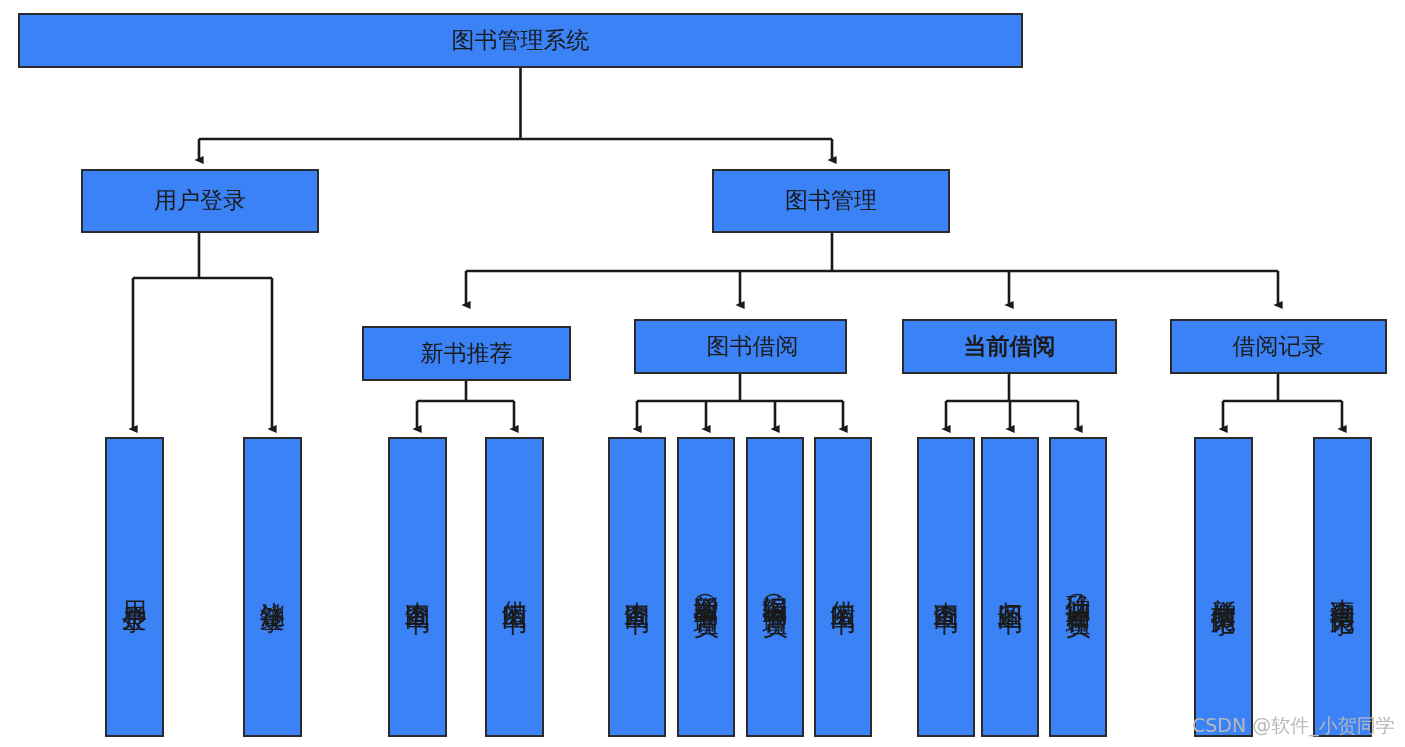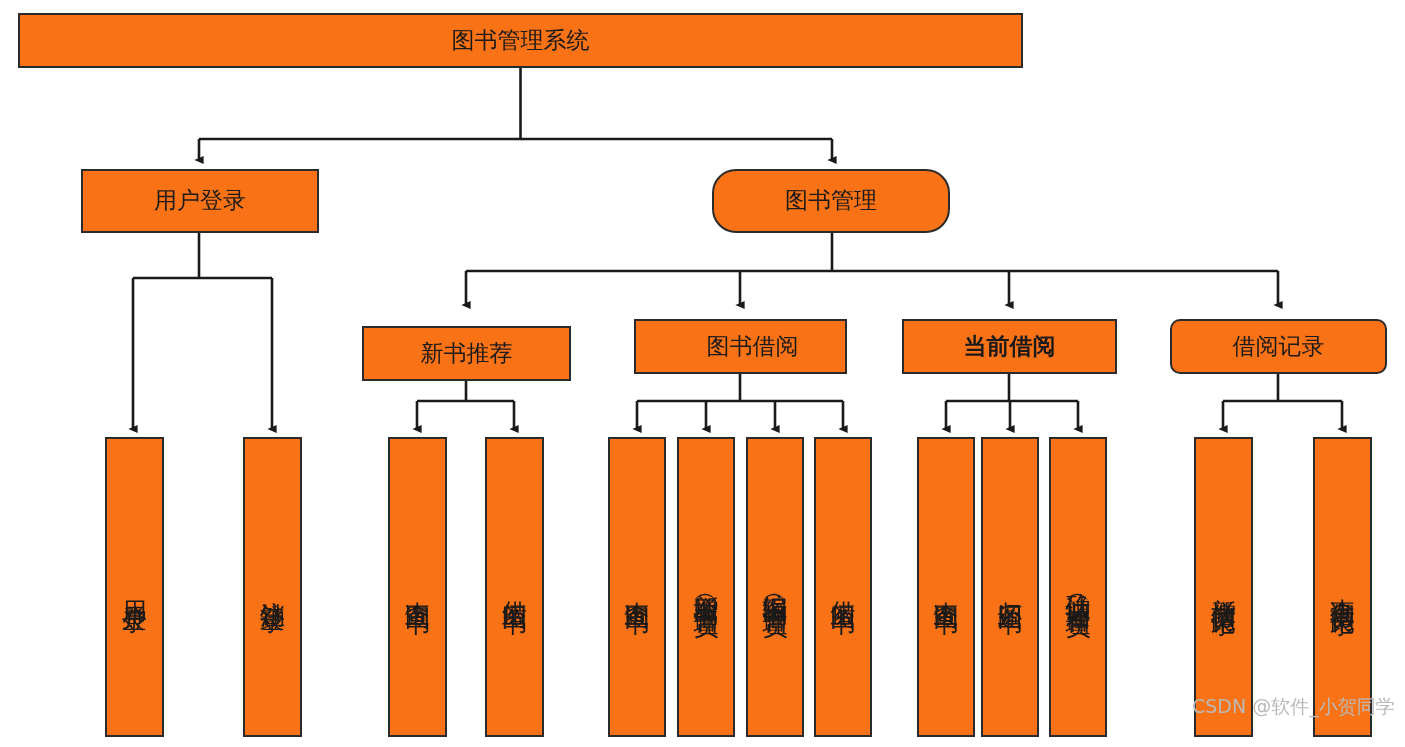--- a/index.html
+++ b/index.html
@@ -23,21 +23,21 @@
     position: absolute;
     top: 0;
     left: 0;
     width: 1405px;
     height: 747px;
     pointer-events: none;
   }
   .node {
     position: absolute;
     box-sizing: border-box;
-    background: #f97316;
+    background: #3b82f6;
     border: 2px solid #2b2b2b;
     display: flex;
     align-items: center;
     justify-content: center;
     overflow: hidden;
   }
   .node-label {
     color: #1a1a1a;
     text-align: center;
     line-height: 1.12;
@@ -122,37 +122,37 @@
   </svg>
 
   <div class="node horizontal" style="left:18px; top:13px; width:1005px; height:55px;">
     <span class="node-label">图书管理系统</span>
   </div>
 
   <div class="node horizontal" style="left:81px; top:169px; width:238px; height:64px;">
     <span class="node-label">用户登录</span>
   </div>
 
-  <div class="node horizontal" style="left:712px; top:169px; width:238px; height:64px;border-radius:24px;">
+  <div class="node horizontal" style="left:712px; top:169px; width:238px; height:64px;">
     <span class="node-label">图书管理</span>
   </div>
 
   <div class="node horizontal" style="left:362px; top:326px; width:209px; height:55px;">
     <span class="node-label">新书推荐</span>
   </div>
 
   <div class="node horizontal" style="left:634px; top:319px; width:213px; height:55px;padding-left:24px;">
     <span class="node-label">图书借阅</span>
   </div>
 
   <div class="node horizontal" style="left:902px; top:319px; width:215px; height:55px;font-weight:bold;">
     <span class="node-label">当前借阅</span>
   </div>
 
-  <div class="node horizontal" style="left:1170px; top:319px; width:217px; height:55px;border-radius:10px;">
+  <div class="node horizontal" style="left:1170px; top:319px; width:217px; height:55px;">
     <span class="node-label">借阅记录</span>
   </div>
 
   <div class="node vertical" style="left:105px; top:437px; width:59px; height:300px;">
     <span class="node-label">用户登录</span>
   </div>
 
   <div class="node vertical" style="left:243px; top:437px; width:59px; height:300px;">
     <span class="node-label">注销登录</span>
   </div>
@@ -194,15 +194,15 @@
   </div>
 
   <div class="node vertical" style="left:1194px; top:437px; width:59px; height:300px;">
     <span class="node-label">新增借阅记录</span>
   </div>
 
   <div class="node vertical" style="left:1313px; top:437px; width:59px; height:300px;">
     <span class="node-label">查询借阅记录</span>
   </div>
 
-  <div class="watermark" style="left:1192px; top:694px;">CSDN @软件_小贺同学</div>
+  <div class="watermark" style="left:1192px; top:713px;">CSDN @软件_小贺同学</div>
 
 </div>
 
 </body></html>

